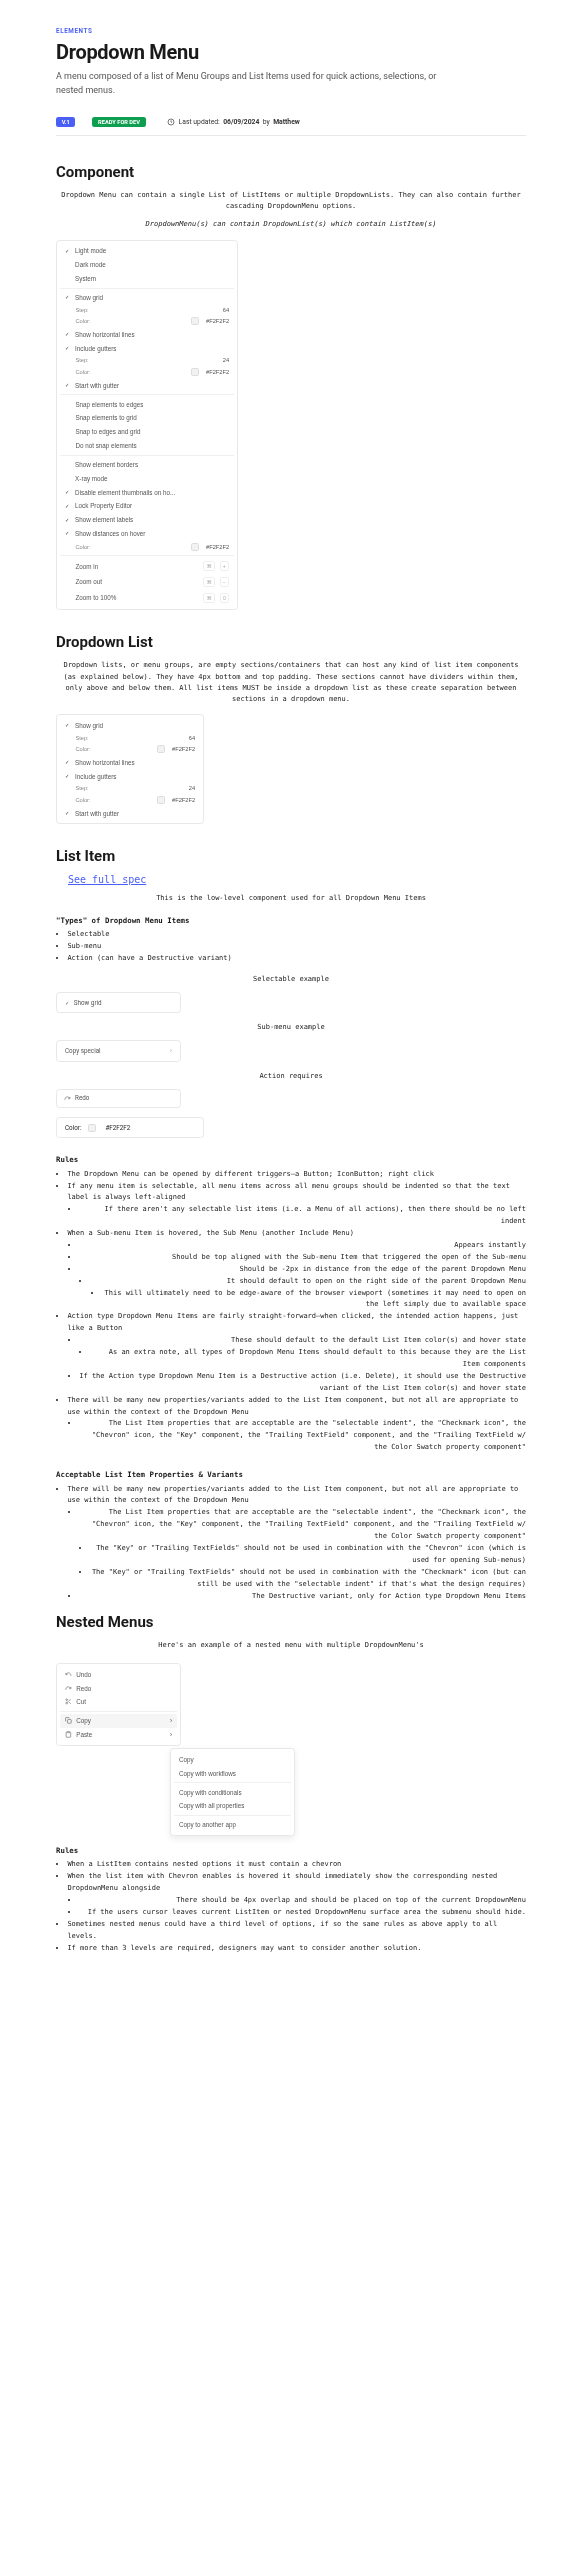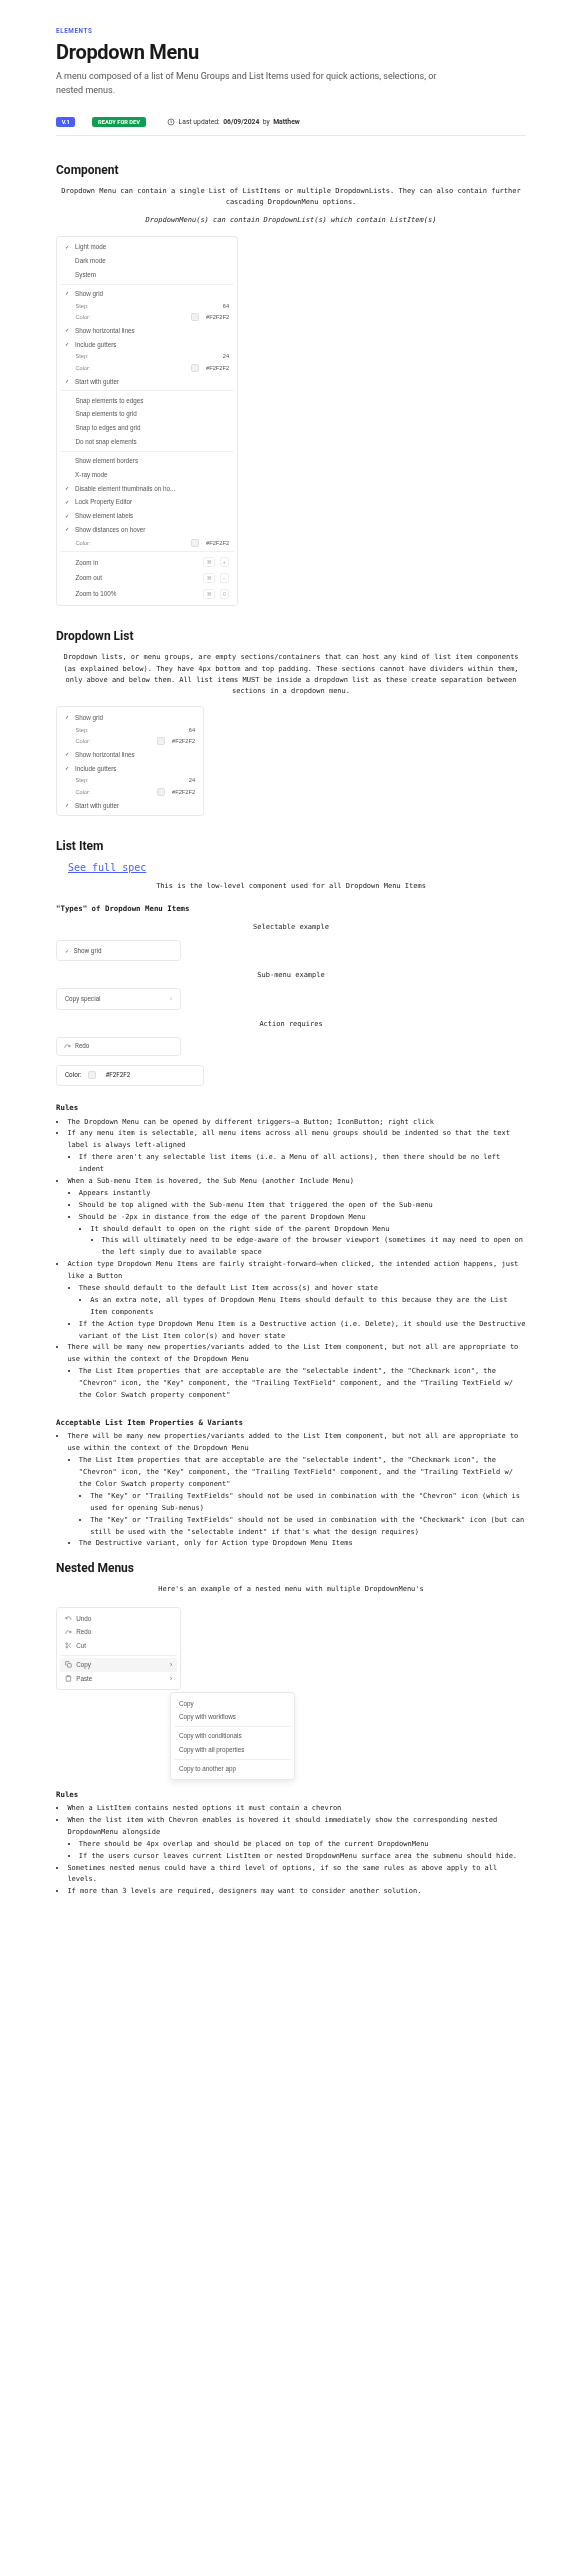--- a/index.html
+++ b/index.html
@@ -7,37 +7,37 @@
 .page { padding: 27px 56px; }
 .eyebrow { font-size: 6.3px; font-weight: 700; letter-spacing: 0.6px; color: #4a5ff5; text-transform: uppercase; margin-bottom: 4.5px; }
 h1 { font-size: 20px; font-weight: 700; margin-bottom: 6.8px; letter-spacing: -0.3px; }
 .subtitle { font-size: 9px; color: #555; line-height: 1.5; margin-bottom: 11.4px; max-width: 398px; }
 .meta-row { display: flex; align-items: center; gap: 17px; padding: 8px 0; border-bottom: 0.6px solid #e8e8e8; margin-bottom: 27px; font-size: 6.8px; }
 .badge { display: inline-block; padding: 2.3px 5.7px; border-radius: 2.3px; font-size: 5.7px; font-weight: 700; }
 .badge-version { background: #4a5ff5; color: #fff; }
 .badge-ready { background: #0d9f4f; color: #fff; }
 .meta-updated { display: flex; align-items: center; gap: 3.4px; margin-left: 4.5px; color: #333; }
 .meta-updated svg { width: 8px; height: 8px; }
-h2 { font-size: 12px; font-weight: 700; margin-bottom: 9px; margin-top: 11px; }
+h2 { font-size: 15px; font-weight: 700; margin-bottom: 9px; margin-top: 11px; }
 .body-text { font-size: 7px; font-family: ui-monospace, 'SF Mono', Menlo, Consolas, monospace; line-height: 1.6; margin-bottom: 6.8px; text-align: center; }
 .panel { border: 0.6px solid #e8e8e8; border-radius: 3.4px; padding: 3.4px; width: 182px; margin: 9px 0 23px 0; font-family: -apple-system, sans-serif; font-size: 6.3px; color: #555; }
 .panel-narrow { width: 148px; }
 .panel-row { display: flex; align-items: center; padding: 3.4px 4.5px; gap: 4.5px; }
 .panel-row .check { width: 5.7px; color: #333; font-size: 5.1px; }
 .panel-row .label { flex: 1; }
 .swatch { width: 8px; height: 8px; border-radius: 1.7px; background: #f2f2f2; border: 0.6px solid #ddd; margin-right: 2.3px; }
 .panel-label-row { display: flex; align-items: center; padding: 2.3px 4.5px 2.3px 15px; gap: 4.5px; font-size: 5.7px; }
 .panel-label-row .lbl { flex: 1; color: #888; }
 .divider-line { height: 0.6px; background: #f0f0f0; margin: 2.3px 0; }
 .indent-row { padding-left: 15px; }
 .key-hint { font-size: 5.1px; color: #aaa; padding: 0.6px 2.3px; border: 0.6px solid #eee; border-radius: 1.7px; }
 h4 { font-size: 7.4px; font-weight: 700; margin-bottom: 4.5px; margin-top: 11.4px; font-family: ui-monospace, 'SF Mono', Menlo, Consolas, monospace; }
 .link { color: #4a5ff5; text-decoration: underline; font-family: ui-monospace, 'SF Mono', Menlo, Consolas, monospace; font-size: 10px; margin-left: 12px; }
 ul.mono-list { list-style: disc; padding-left: 11.4px; font-family: ui-monospace, 'SF Mono', Menlo, Consolas, monospace; font-size: 7px; line-height: 1.7; }
-ul.mono-list ul { list-style: disc; padding-left: 11.4px; }
+ul.mono-list ul { list-style: disc; padding-left: 11.4px; text-align: right; }
 .simple-item { border: 0.6px solid #e8e8e8; border-radius: 3.4px; padding: 5.7px 8px; width: 125px; font-size: 6.3px; color: #555; margin: 5.7px 0 9px 0; display: flex; align-items: center; gap: 4.5px; }
 .simple-item .check { font-size: 5.1px; }
 .simple-item.with-chevron::after { content: '›'; margin-left: auto; color: #999; }
 .action-item { border: 0.6px solid #e8e8e8; border-radius: 3.4px; padding: 4.5px 6.8px; width: 125px; font-size: 6.3px; color: #555; margin: 5.7px 0 9px 0; display: flex; align-items: center; gap: 4.5px; }
 .action-item svg { width: 6.8px; height: 6.8px; }
 .color-row { display: flex; align-items: center; gap: 6.8px; padding: 5.7px 8px; border: 0.6px solid #e8e8e8; border-radius: 3.4px; width: 148px; font-size: 6.3px; margin: 5.7px 0 17px 0; }
 .nested-wrap { display: flex; gap: 0; margin: 11.4px 0 20.5px 0; position: relative; }
 .nested-wrap .panel { margin: 0; }
 .nested-sub { position: absolute; left: 114px; top: 85px; background: #fff; box-shadow: 0 2.3px 6.8px rgba(0,0,0,0.08); }
 </style>
@@ -218,20 +218,25 @@
         <span class="label">Start with gutter</span>
       </div>
   </div>
 
   
   <h2>List Item</h2>
   <a href="#" class="link">See full spec</a>
   <p class="body-text" style="margin-top:8px">This is the low-level component used for all Dropdown Menu Items</p>
 
   <h4>"Types" of Dropdown Menu Items</h4>
+  <ul class="mono-list">
+    <li>Selectable</li>
+    <li>Sub-menu</li>
+    <li>Action (can have a Destructive variant)</li>
+  </ul>
 
   <p class="body-text" style="margin-top:9px">Selectable example</p>
   <div class="simple-item">
       <span class="check">✓</span>
       <span>Show grid</span>
     </div>
 
   <p class="body-text">Sub-menu example</p>
   <div class="simple-item with-chevron">
       <span>Copy special</span>
@@ -269,21 +274,21 @@
               <ul>
                   <li>This will ultimately need to be edge-aware of the browser viewport (sometimes it may need to open on the left simply due to available space</li>
                 </ul>
             </li>
           </ul>
         </li>
       </ul>
     </li>
     <li><span>Action type Dropdown Menu Items are fairly straight-forward—when clicked, the intended action happens, just like a Button</span>
       <ul>
-        <li><span>These should default to the default List Item across(s) and hover state</span>
+        <li><span>These should default to the default List Item color(s) and hover state</span>
           <ul>
               <li>As an extra note, all types of Dropdown Menu Items should default to this because they are the List Item components</li>
             </ul>
         </li>
         <li>If the Action type Dropdown Menu Item is a Destructive action (i.e. Delete), it should use the Destructive variant of the List Item color(s) and hover state</li>
       </ul>
     </li>
     <li><span>There will be many new properties/variants added to the List Item component, but not all are appropriate to use within the context of the Dropdown Menu</span>
       <ul>
           <li>The List Item properties that are acceptable are the "selectable indent", the "Checkmark icon", the "Chevron" icon, the "Key" component, the "Trailing TextField" component, and the "Trailing TextField w/ the Color Swatch property component"</li>

